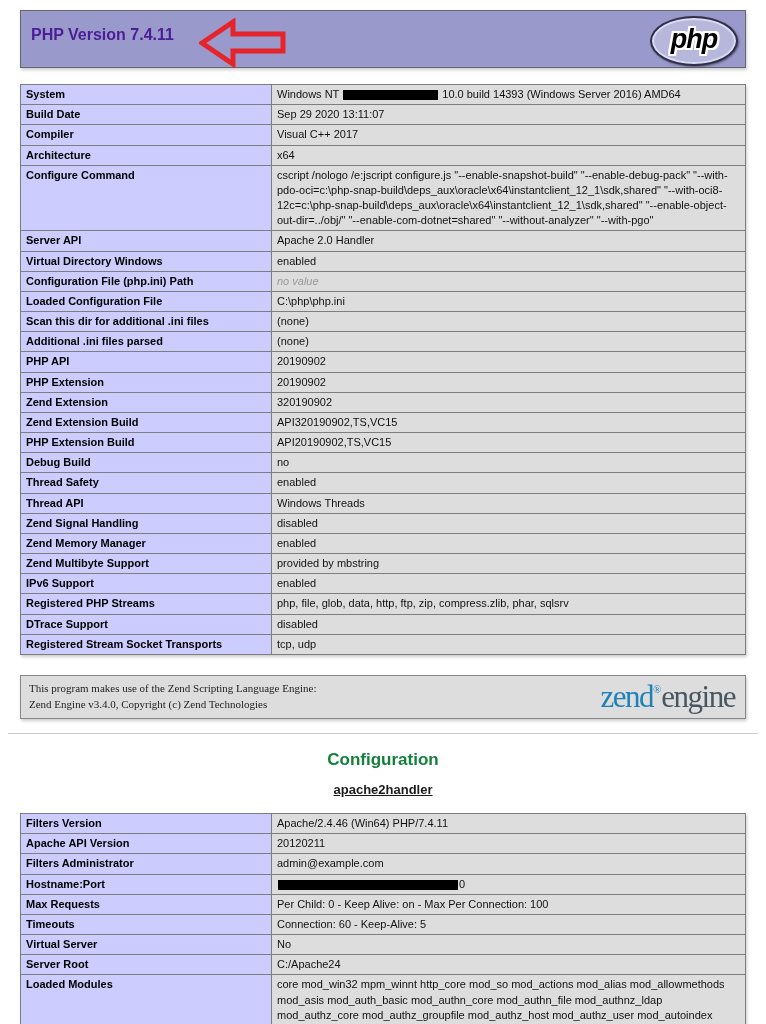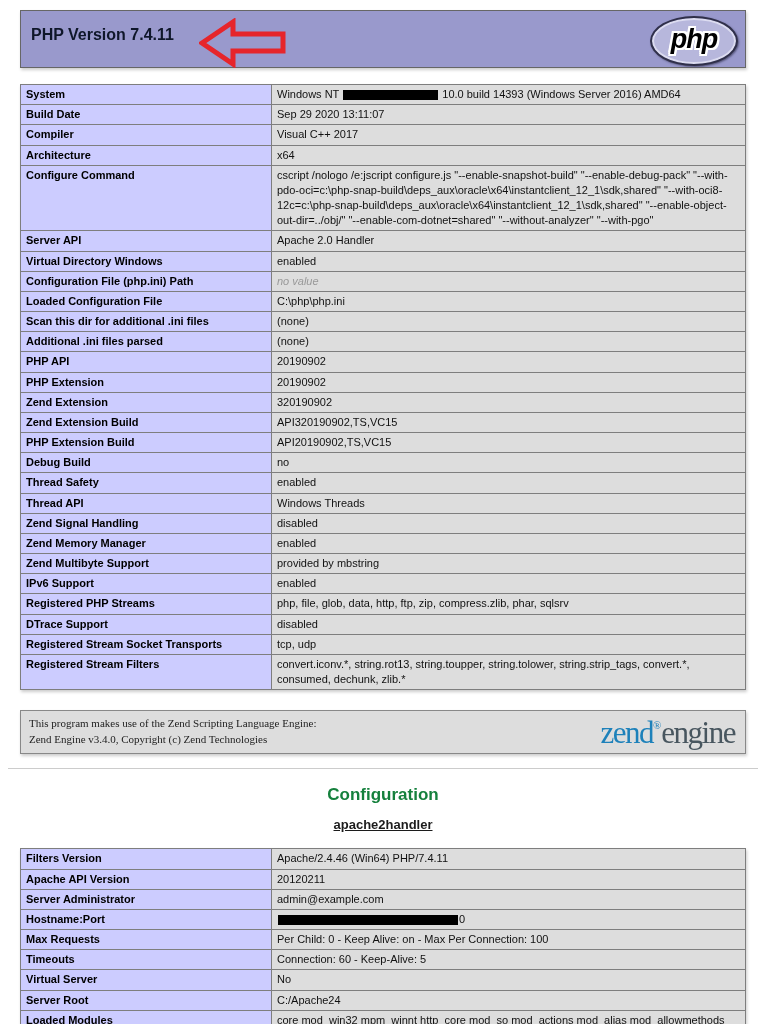--- a/index.html
+++ b/index.html
@@ -2,21 +2,21 @@
 <html><head>
 <meta charset="utf-8">
 <style>
   html,body{margin:0;padding:0;background:#fff;color:#222;
     font-family:"Liberation Sans","DejaVu Sans",sans-serif;}
   .page{width:766px;}
   .content{width:726px;margin:0 auto 0 20px;}
   
   .header-box{position:relative;margin-top:10px;height:58px;
     background:#9999cc;border:1px solid #666;box-shadow:1px 2px 3px #ccc;box-sizing:border-box;}
-  .page-title{margin:0;padding:15px 0 0 10px;font-size:16px;font-weight:bold;color:#0f172a;}
+  .page-title{margin:0;padding:15px 0 0 10px;font-size:16px;font-weight:bold;color:#4c1d95;}
   .arrow-annotation{position:absolute;left:178px;top:7px;}
   .php-logo{position:absolute;right:7px;top:5px;width:88px;height:50px;
     background:#b7b7dc;border:2px solid #30304a;border-radius:50%;
     box-shadow:inset 0 0 0 2px #dcdcf0, 1px 1px 2px #55557a;
     display:flex;align-items:center;justify-content:center;box-sizing:border-box;}
   .php-logo span{font-style:italic;font-weight:bold;font-size:27px;letter-spacing:-1px;color:#000;
     text-shadow:-2px -2px 0 #fff,2px -2px 0 #fff,-2px 2px 0 #fff,2px 2px 0 #fff,-2px 0 0 #fff,2px 0 0 #fff,0 -2px 0 #fff,0 2px 0 #fff;
     transform:translateY(-2px);}
   
   table.info{width:100%;border-collapse:collapse;box-shadow:1px 2px 3px #ccc;margin:16px 0 20px;}
@@ -155,24 +155,20 @@
             <td class="v">php, file, glob, data, http, ftp, zip, compress.zlib, phar, sqlsrv</td>
           </tr>
           <tr>
             <td class="e">DTrace Support</td>
             <td class="v">disabled</td>
           </tr>
           <tr>
             <td class="e">Registered Stream Socket Transports</td>
             <td class="v">tcp, udp</td>
           </tr>
-          <tr>
-            <td class="e">Registered Stream Filters</td>
-            <td class="v">convert.iconv.*, string.rot13, string.toupper, string.tolower, string.strip_tags, convert.*, consumed, dechunk, zlib.*</td>
-          </tr>
         </tbody>
     </table>
 
     <div class="zend-box">
       <div class="zend-text">
         <span>This program makes use of the Zend Scripting Language Engine:</span><br>
         <span>Zend Engine v3.4.0, Copyright (c) Zend Technologies</span>
       </div>
       <div class="zend-logo">
         <span class="zend-word">zend</span><span class="zend-reg">®</span><span class="engine-word">engine</span>
@@ -191,21 +187,21 @@
       <tbody id="apache-tbody">
           <tr>
             <td class="e">Filters Version</td>
             <td class="v">Apache/2.4.46 (Win64) PHP/7.4.11</td>
           </tr>
           <tr>
             <td class="e">Apache API Version</td>
             <td class="v">20120211</td>
           </tr>
           <tr>
-            <td class="e">Server Administrator</td>
+            <td class="e">Filters Administrator</td>
             <td class="v">admin@example.com</td>
           </tr>
           <tr>
             <td class="e">Hostname:Port</td>
             <td class="v"><span class="redact" style="width: 180px;"></span>0</td>
           </tr>
           <tr>
             <td class="e">Max Requests</td>
             <td class="v">Per Child: 0 - Keep Alive: on - Max Per Connection: 100</td>
           </tr>

